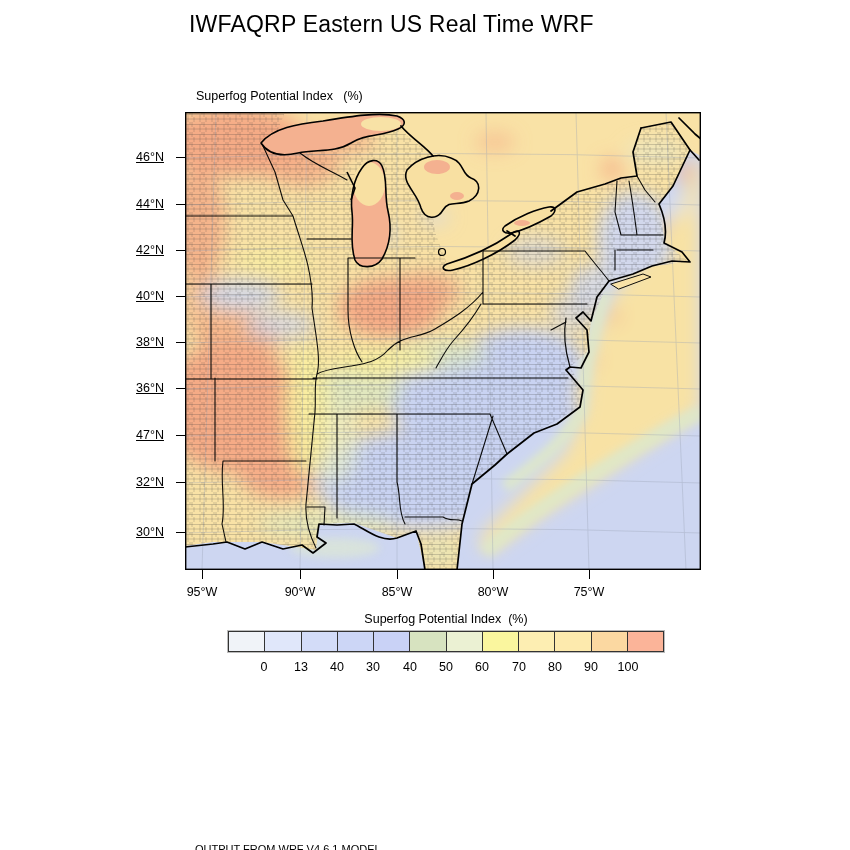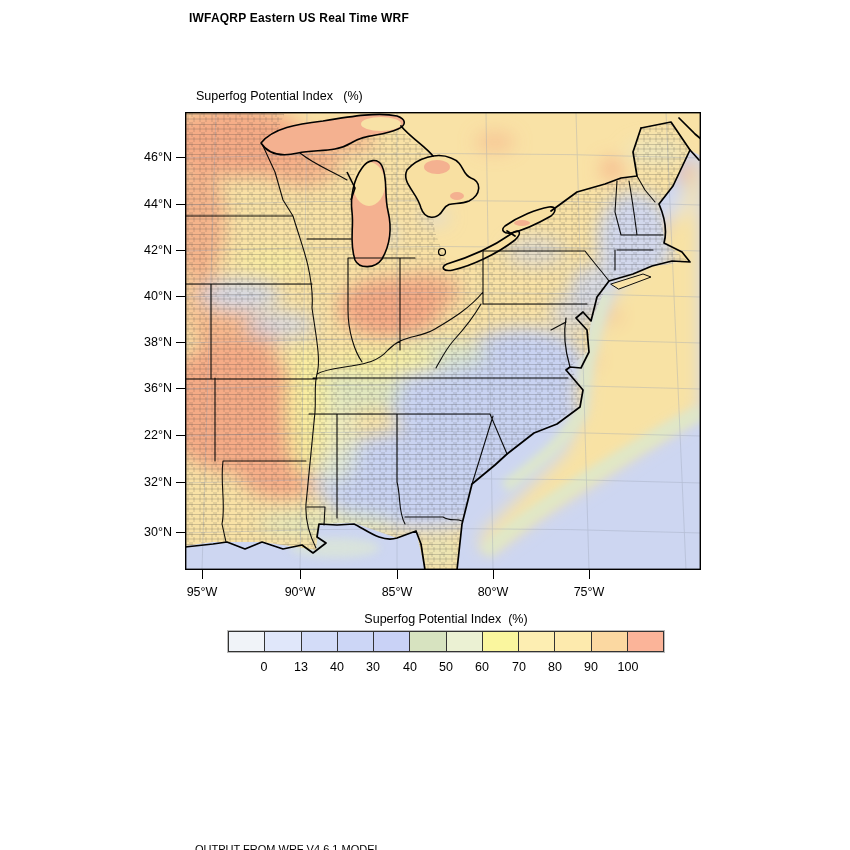--- a/index.html
+++ b/index.html
@@ -1,23 +1,23 @@
 <!DOCTYPE html>
 <html><head>
 <meta charset="utf-8">
 <style>
   html,body{margin:0;padding:0;background:#fff;}
   .page{position:relative;width:850px;height:850px;background:#ffffff;overflow:hidden;
         font-family:"Liberation Sans","DejaVu Sans",sans-serif;color:#000;}
-  .title{position:absolute;left:189px;top:11px;font-size:12px;font-weight:bold;letter-spacing:.2px;}
+  .title{position:absolute;left:189px;top:11px;font-size:23px;font-weight:normal;letter-spacing:.2px;}
   .stamps{position:absolute;right:148px;top:15px;font-size:11px;line-height:14px;text-align:right;}
   .subtitle{position:absolute;left:196px;top:89px;font-size:12.5px;white-space:pre;}
   .mapbox{position:absolute;left:185px;top:112px;width:516px;height:458px;}
   .yl,.xl{position:absolute;font-size:12.5px;}
-  .yl{left:128px;width:44px;text-align:right;}
+  .yl{left:128px;width:44px;text-align:center;text-decoration:underline;}
   .ylabels .yl:nth-child(1){top:150px}.ylabels .yl:nth-child(2){top:197px}
   .ylabels .yl:nth-child(3){top:243px}.ylabels .yl:nth-child(4){top:289px}
   .ylabels .yl:nth-child(5){top:335px}.ylabels .yl:nth-child(6){top:381px}
   .ylabels .yl:nth-child(7){top:428px}.ylabels .yl:nth-child(8){top:475px}
   .ylabels .yl:nth-child(9){top:525px}
   .ytk{position:absolute;left:176px;width:9px;height:1.4px;background:#000;}
   .yticks .ytk:nth-child(1){top:157px}.yticks .ytk:nth-child(2){top:204px}
   .yticks .ytk:nth-child(3){top:250px}.yticks .ytk:nth-child(4){top:296px}
   .yticks .ytk:nth-child(5){top:342px}.yticks .ytk:nth-child(6){top:388px}
   .yticks .ytk:nth-child(7){top:435px}.yticks .ytk:nth-child(8){top:482px}
@@ -53,21 +53,21 @@
 
   <div class="subtitle">Superfog Potential Index   (%)</div>
 
   <div class="ylabels">
     <span class="yl">46°N</span>
     <span class="yl">44°N</span>
     <span class="yl">42°N</span>
     <span class="yl">40°N</span>
     <span class="yl">38°N</span>
     <span class="yl">36°N</span>
-    <span class="yl">22°N</span>
+    <span class="yl">47°N</span>
     <span class="yl">32°N</span>
     <span class="yl">30°N</span>
   </div>
   <div class="yticks">
     <i class="ytk"></i>
       <i class="ytk"></i>
       <i class="ytk"></i>
       <i class="ytk"></i>
       <i class="ytk"></i>
       <i class="ytk"></i>

